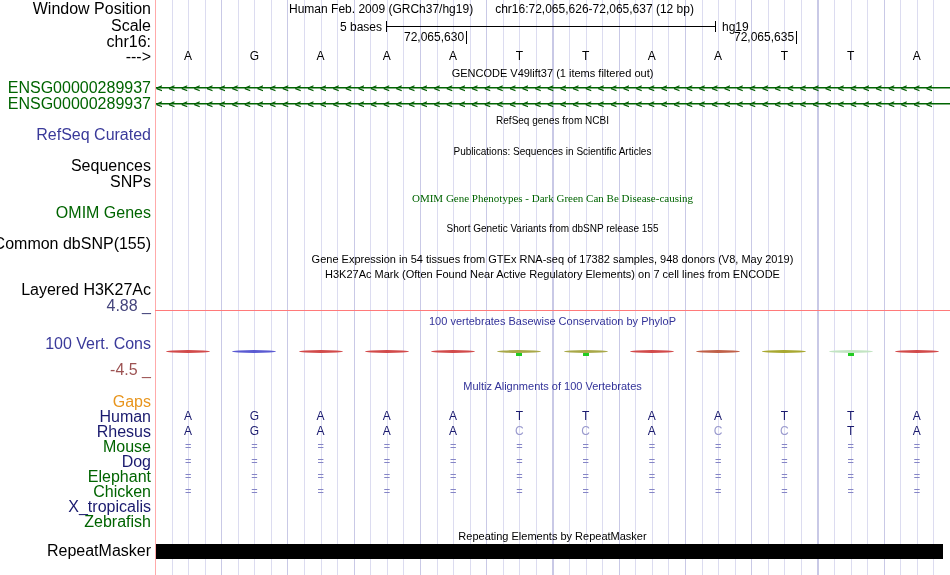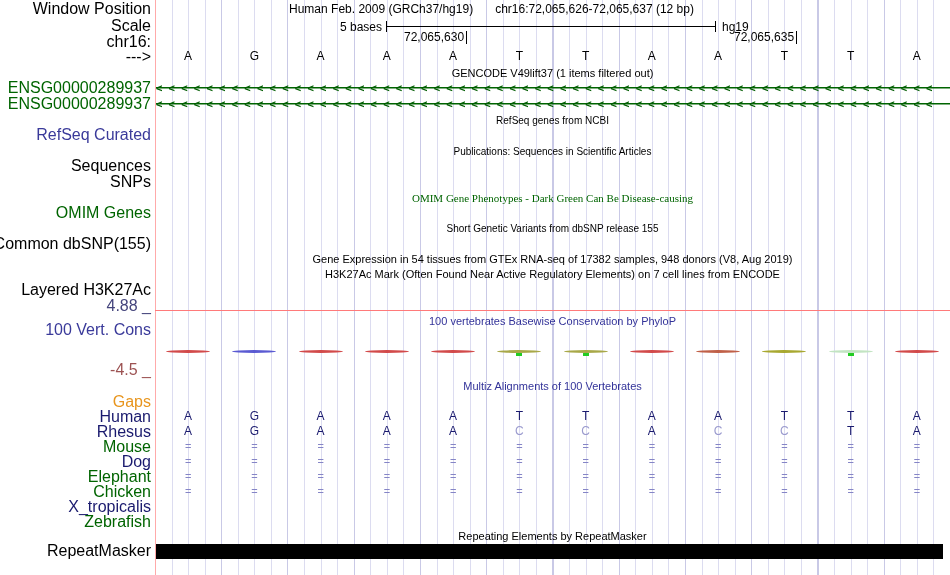--- a/index.html
+++ b/index.html
@@ -93,21 +93,21 @@
   <div class="llabel" style="top:50px">---&gt;</div>
   <div class="llabel green" style="top:81px">ENSG00000289937</div>
   <div class="llabel green" style="top:97px">ENSG00000289937</div>
   <div class="llabel navy" style="top:128px">RefSeq Curated</div>
   <div class="llabel" style="top:159px">Sequences</div>
   <div class="llabel" style="top:175px">SNPs</div>
   <div class="llabel green" style="top:206px">OMIM Genes</div>
   <div class="llabel" style="top:237px">Common dbSNP(155)</div>
   <div class="llabel" style="top:283px">Layered H3K27Ac</div>
   <div class="llabel slate" style="top:299px">4.88 _</div>
-  <div class="llabel navy" style="top:323px">100 Vert. Cons</div>
+  <div class="llabel navy" style="top:337px">100 Vert. Cons</div>
   <div class="llabel maroon" style="top:363px">-4.5 _</div>
   <div class="llabel orange" style="top:395px">Gaps</div>
   <div class="llabel dnavy" style="top:410px">Human</div>
   <div class="llabel dnavy" style="top:425px">Rhesus</div>
   <div class="llabel green" style="top:440px">Mouse</div>
   <div class="llabel dnavy" style="top:455px">Dog</div>
   <div class="llabel green" style="top:470px">Elephant</div>
   <div class="llabel green" style="top:485px">Chicken</div>
   <div class="llabel dnavy" style="top:500px">X_tropicalis</div>
   <div class="llabel green" style="top:515px">Zebrafish</div>
@@ -126,21 +126,21 @@
       <span class="cell">T</span>
       <span class="cell">T</span>
       <span class="cell">A</span>
     </div>
 
   <div class="caption" style="top:67px">GENCODE V49lift37 (1 items filtered out)</div>
   <div class="caption cap-sm" style="top:114px">RefSeq genes from NCBI</div>
   <div class="caption cap-sm" style="top:145px">Publications: Sequences in Scientific Articles</div>
   <div class="caption cap-green" style="top:192px">OMIM Gene Phenotypes - Dark Green Can Be Disease-causing</div>
   <div class="caption cap-sm" style="top:222px">Short Genetic Variants from dbSNP release 155</div>
-  <div class="caption" style="top:253px">Gene Expression in 54 tissues from GTEx RNA-seq of 17382 samples, 948 donors (V8, Aug 2019)</div>
+  <div class="caption" style="top:253px">Gene Expression in 54 tissues from GTEx RNA-seq of 17382 samples, 948 donors (V8, May 2019)</div>
   <div class="caption" style="top:268px">H3K27Ac Mark (Often Found Near Active Regulatory Elements) on 7 cell lines from ENCODE</div>
   <div class="caption cap-navy" style="top:315px">100 vertebrates Basewise Conservation by PhyloP</div>
   <div class="caption cap-navy" style="top:380px">Multiz Alignments of 100 Vertebrates</div>
   <div class="caption" style="top:530px">Repeating Elements by RepeatMasker</div>
 
   <div class="gene-row" style="top:81px">&lt;&lt;&lt;&lt;&lt;&lt;&lt;&lt;&lt;&lt;&lt;&lt;&lt;&lt;&lt;&lt;&lt;&lt;&lt;&lt;&lt;&lt;&lt;&lt;&lt;&lt;&lt;&lt;&lt;&lt;&lt;&lt;&lt;&lt;&lt;&lt;&lt;&lt;&lt;&lt;&lt;&lt;&lt;&lt;&lt;&lt;&lt;&lt;&lt;&lt;&lt;&lt;&lt;&lt;&lt;&lt;&lt;&lt;&lt;&lt;&lt;&lt;</div>
   <div class="gene-row" style="top:97px">&lt;&lt;&lt;&lt;&lt;&lt;&lt;&lt;&lt;&lt;&lt;&lt;&lt;&lt;&lt;&lt;&lt;&lt;&lt;&lt;&lt;&lt;&lt;&lt;&lt;&lt;&lt;&lt;&lt;&lt;&lt;&lt;&lt;&lt;&lt;&lt;&lt;&lt;&lt;&lt;&lt;&lt;&lt;&lt;&lt;&lt;&lt;&lt;&lt;&lt;&lt;&lt;&lt;&lt;&lt;&lt;&lt;&lt;&lt;&lt;&lt;&lt;</div>
 
   <div id="cons-marks" class="cellrow">
       <div class="cons-cell">

